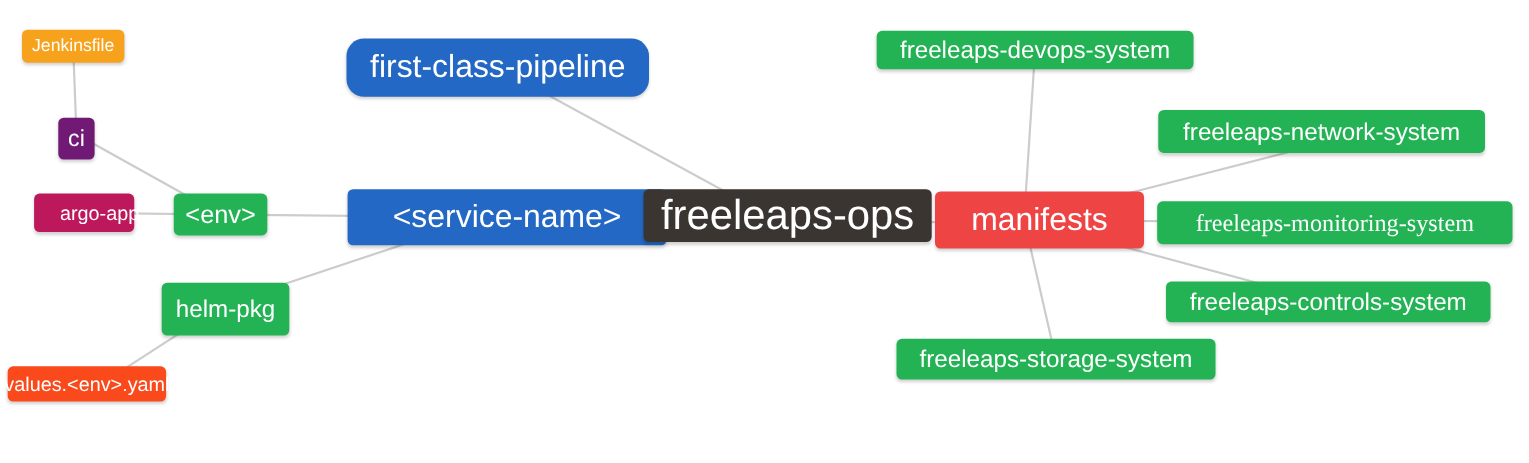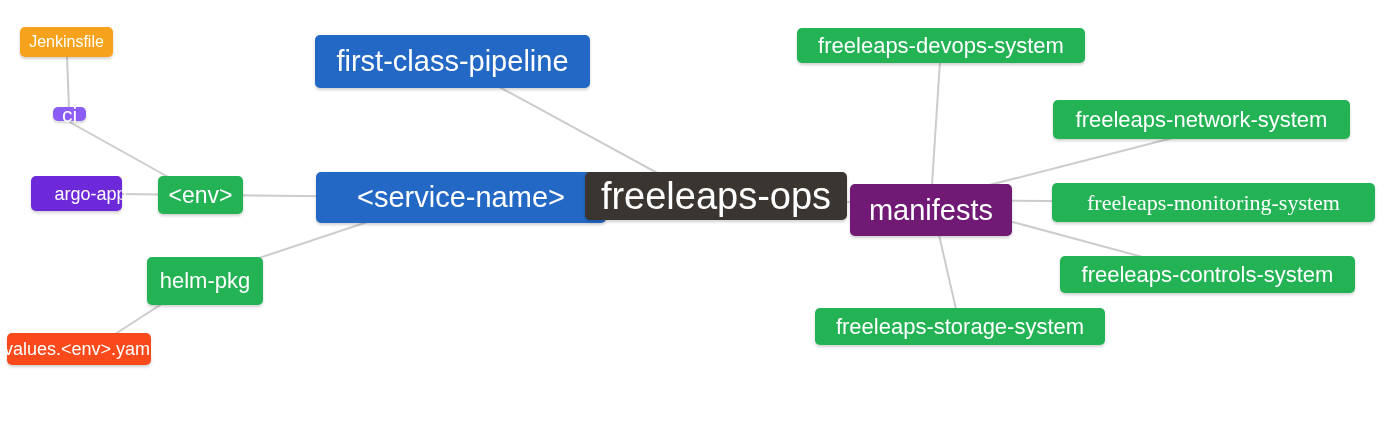--- a/index.html
+++ b/index.html
@@ -53,27 +53,27 @@
       <line x1="452.5" y1="61.5" x2="716" y2="205" stroke="#cccccc" stroke-width="2"></line>
       <line x1="716" y1="205" x2="931" y2="200" stroke="#cccccc" stroke-width="2"></line>
       <line x1="931" y1="200" x2="941" y2="45.5" stroke="#cccccc" stroke-width="2"></line>
       <line x1="931" y1="200" x2="1201.5" y2="130.5" stroke="#cccccc" stroke-width="2"></line>
       <line x1="931" y1="200" x2="1213.5" y2="202.5" stroke="#cccccc" stroke-width="2"></line>
       <line x1="931" y1="200" x2="1207.5" y2="274.5" stroke="#cccccc" stroke-width="2"></line>
       <line x1="931" y1="200" x2="960" y2="326.5" stroke="#cccccc" stroke-width="2"></line>
     </svg>
 
 <div class="node" style="left: 20px; top: 27px; width: 93px; height: 30px; font-size: 16px; background: rgb(247, 162, 28); color: rgb(255, 255, 255);">Jenkinsfile</div>
-    <div class="node" style="left: 53px; top: 107px; width: 33px; height: 14px; font-size: 21px; background: #8b5cf6; color: rgb(255, 255, 255);">ci</div>
-    <div class="node" style="left: 31px; top: 176px; width: 91px; height: 35px; font-size: 18px; background: #6d28d9; color: rgb(255, 255, 255); padding-left: 28px;">argo-app</div>
+    <div class="node" style="left: 53px; top: 107px; width: 33px; height: 38px; font-size: 21px; background: #701a75; color: rgb(255, 255, 255);">ci</div>
+    <div class="node" style="left: 31px; top: 176px; width: 91px; height: 35px; font-size: 18px; background: #be185d; color: rgb(255, 255, 255); padding-left: 28px;">argo-app</div>
     <div class="node" style="left: 158px; top: 176px; width: 85px; height: 38px; font-size: 23px; background: rgb(35, 179, 85); color: rgb(255, 255, 255);">&lt;env&gt;</div>
     <div class="node" style="left: 147px; top: 257px; width: 116px; height: 48px; font-size: 22px; background: rgb(35, 179, 85); color: rgb(255, 255, 255);">helm-pkg</div>
     <div class="node" style="left: 7px; top: 333px; width: 144px; height: 32px; font-size: 18px; background: rgb(250, 74, 28); color: rgb(255, 255, 255);">values.&lt;env&gt;.yaml</div>
-    <div class="node" style="left: 315px; top: 35px; width: 275px; height: 53px; font-size: 29px; background: rgb(35, 104, 196); color: rgb(255, 255, 255);">first-class-pipeline</div>
+    <div class="node" style="left: 315px; top: 35px; width: 275px; height: 53px; font-size: 29px; background: rgb(35, 104, 196); color: rgb(255, 255, 255); border-radius: 16px;">first-class-pipeline</div>
     <div class="node" style="left: 316px; top: 172px; width: 290px; height: 51px; font-size: 29px; background: rgb(35, 104, 196); color: rgb(255, 255, 255);">&lt;service-name&gt;</div>
     <div class="node" style="left: 585px; top: 172px; width: 262px; height: 48px; font-size: 38px; background: rgb(58, 53, 49); color: rgb(255, 255, 255);">freeleaps-ops</div>
-    <div class="node" style="left: 850px; top: 184px; width: 162px; height: 52px; font-size: 29px; background: #701a75; color: rgb(255, 255, 255);">manifests</div>
+    <div class="node" style="left: 850px; top: 174px; width: 190px; height: 52px; font-size: 29px; background: #ef4444; color: rgb(255, 255, 255);">manifests</div>
     <div class="node" style="left: 797px; top: 28px; width: 288px; height: 35px; font-size: 22px; background: rgb(35, 179, 85); color: rgb(255, 255, 255);">freeleaps-devops-system</div>
     <div class="node" style="left: 1053px; top: 100px; width: 297px; height: 39px; font-size: 22px; background: rgb(35, 179, 85); color: rgb(255, 255, 255);">freeleaps-network-system</div>
     <div class="node" style="left: 1052px; top: 183px; width: 323px; height: 39px; font-size: 22px; background: rgb(35, 179, 85); color: rgb(255, 255, 255); font-family: Liberation Serif, serif;">freeleaps-monitoring-system</div>
     <div class="node" style="left: 1060px; top: 256px; width: 295px; height: 37px; font-size: 22px; background: rgb(35, 179, 85); color: rgb(255, 255, 255);">freeleaps-controls-system</div>
     <div class="node" style="left: 815px; top: 308px; width: 290px; height: 37px; font-size: 22px; background: rgb(35, 179, 85); color: rgb(255, 255, 255);">freeleaps-storage-system</div>
   </div>
 
 </body></html>

